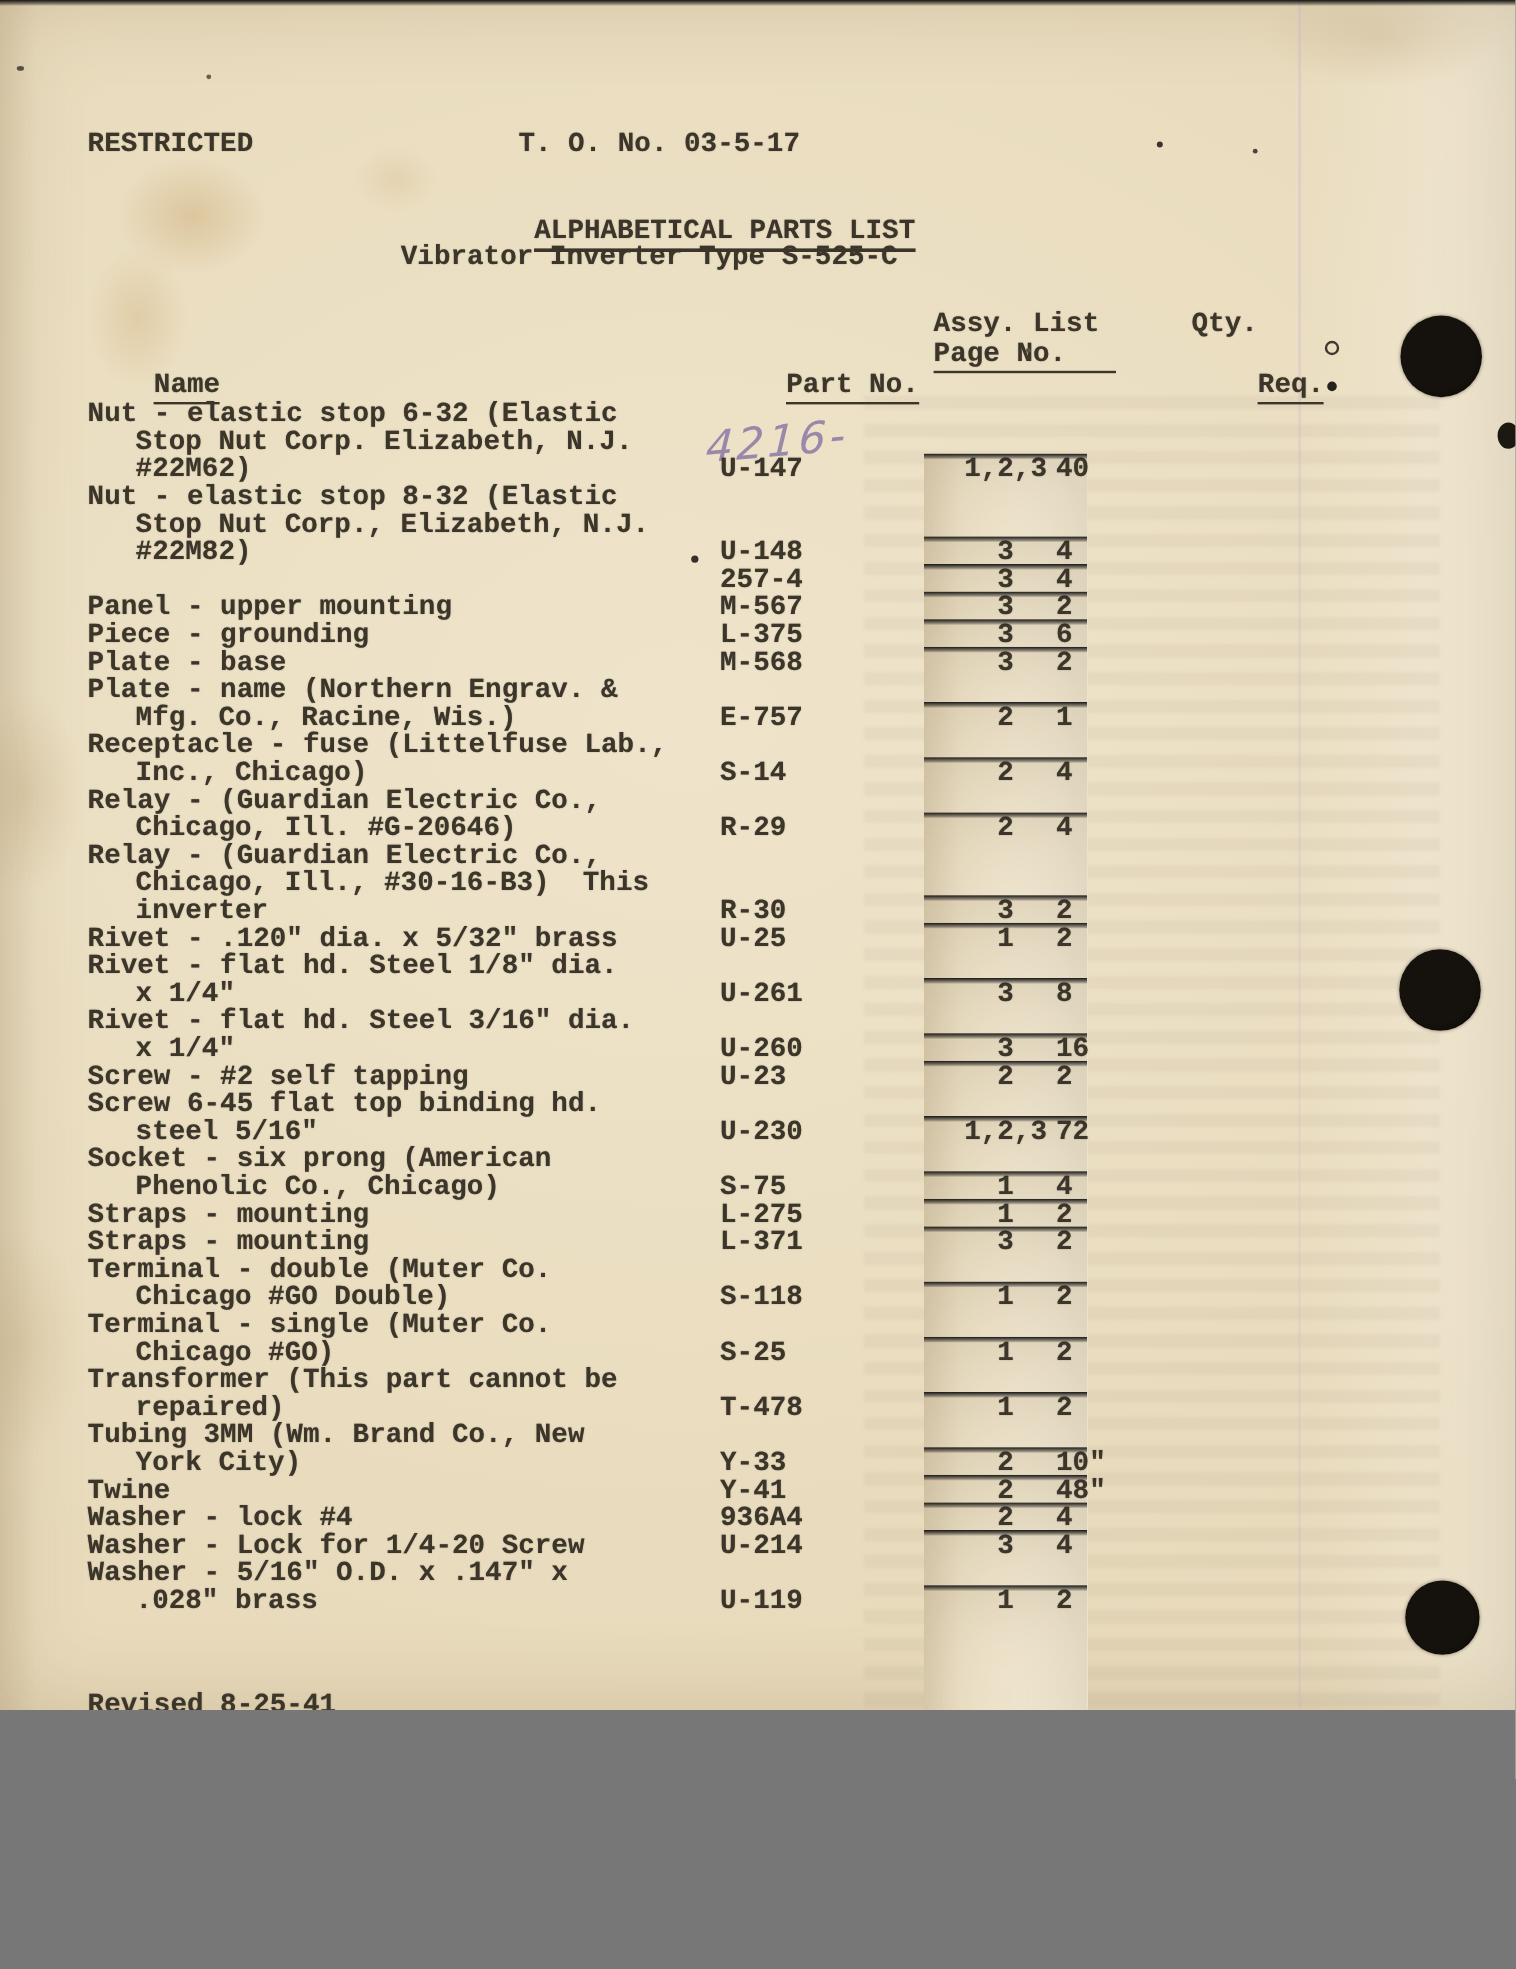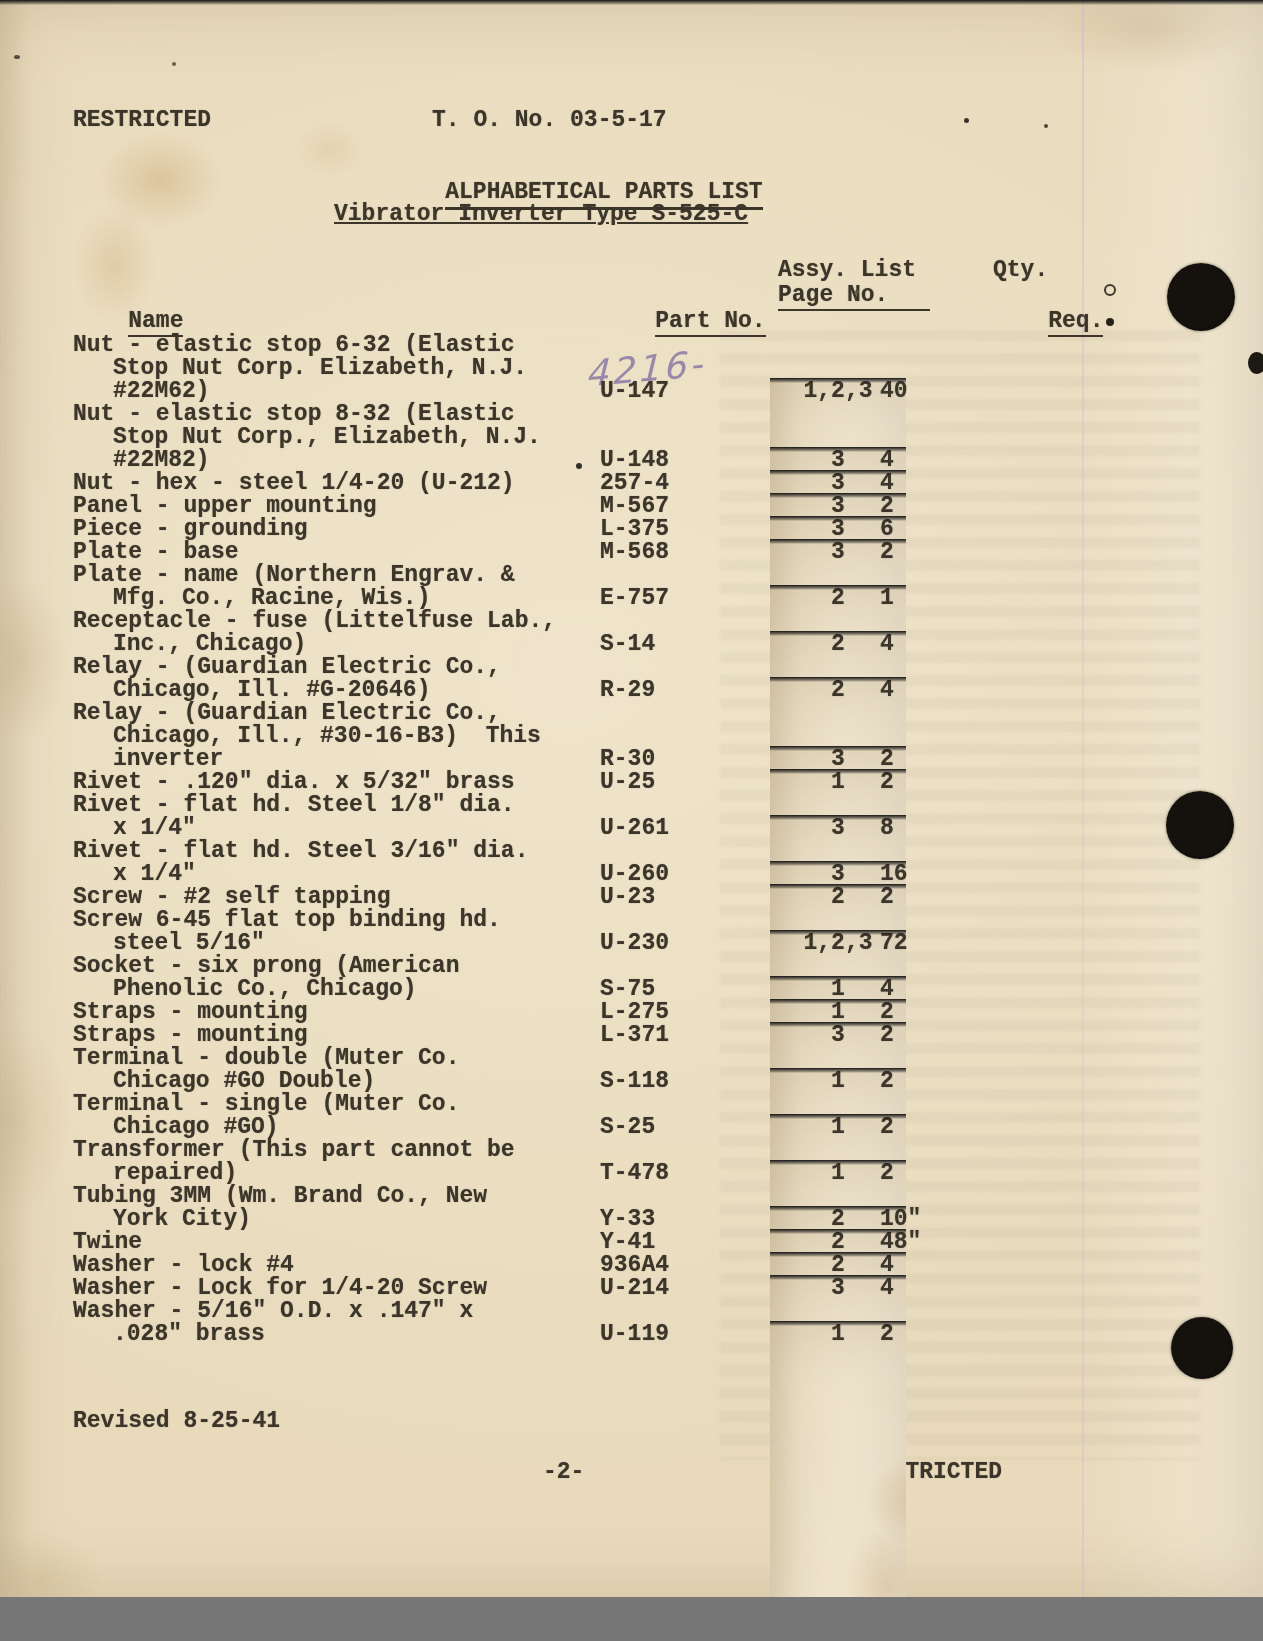--- a/index.html
+++ b/index.html
@@ -1,18 +1,18 @@
 <!DOCTYPE html>
 <html><head>
 <meta charset="utf-8">
 <style>
   html,body{margin:0;padding:0;background:#777;}
   .page{
     position:relative;
-    width:1263px;height:1597px;
+    width:1263px;height:1425px;
     margin:0 auto;
     overflow:hidden;
     font-family:"Liberation Mono","DejaVu Sans Mono",monospace;
     font-weight:700;
     font-size:23px;
     color:#3b352a;
     text-shadow:0 0 1px rgba(59,53,42,0.55);
     background:
       radial-gradient(90px 70px at 160px 180px, rgba(186,141,74,0.30), transparent 70%),
       radial-gradient(60px 85px at 115px 265px, rgba(186,141,74,0.22), transparent 70%),
@@ -81,21 +81,21 @@
 <div class="page">
 
   <div class="ghost"></div>
   <div class="crease"></div>
 
   <div class="abs hdr" style="left:73px;top:107px;">RESTRICTED</div>
   <div class="abs hdr" style="left:432px;top:107px;">T. O. No. 03-5-17</div>
   <div class="abs hdr" style="left:390px;top:153px;">
     <span class="underline-thick title-row">ALPHABETICAL PARTS LIST</span>
   </div>
-  <div class="abs hdr" style="left:334px;top:201px;text-decoration:underline;">Vibrator Inverter Type S-525-C</div>
+  <div class="abs hdr" style="left:334px;top:201px;">Vibrator Inverter Type S-525-C</div>
 
   <div class="abs hdr" style="left:778px;top:257px;">Assy. List</div>
   <div class="abs hdr" style="left:993px;top:257px;">Qty.</div>
   <div class="abs hdr" style="left:73px;top:282px;">
     <span class="underline">Name</span>
   </div>
   <div class="abs hdr" style="left:600px;top:282px;">
     <span class="underline">Part No.</span>
   </div>
   <div class="abs hdr underline" style="left:778px;top:282px;width:152px;">Page No.</div>
@@ -129,21 +129,20 @@
         </div>
         <div class="line">
           <span class="cell name-cont">#22M82)</span>
           <span class="cell part">U-148</span>
           <span class="cell page">3</span>
           <span class="cell qty">4</span>
         </div>
       </div>
       <div>
         <div class="line">
-          <span class="cell name-first">Nut - hex - steel 1/4-20 (U-212)</span>
           <span class="cell part">257-4</span>
           <span class="cell page">3</span>
           <span class="cell qty">4</span>
         </div>
       </div>
       <div>
         <div class="line">
           <span class="cell name-first">Panel - upper mounting</span>
           <span class="cell part">M-567</span>
           <span class="cell page">3</span>

